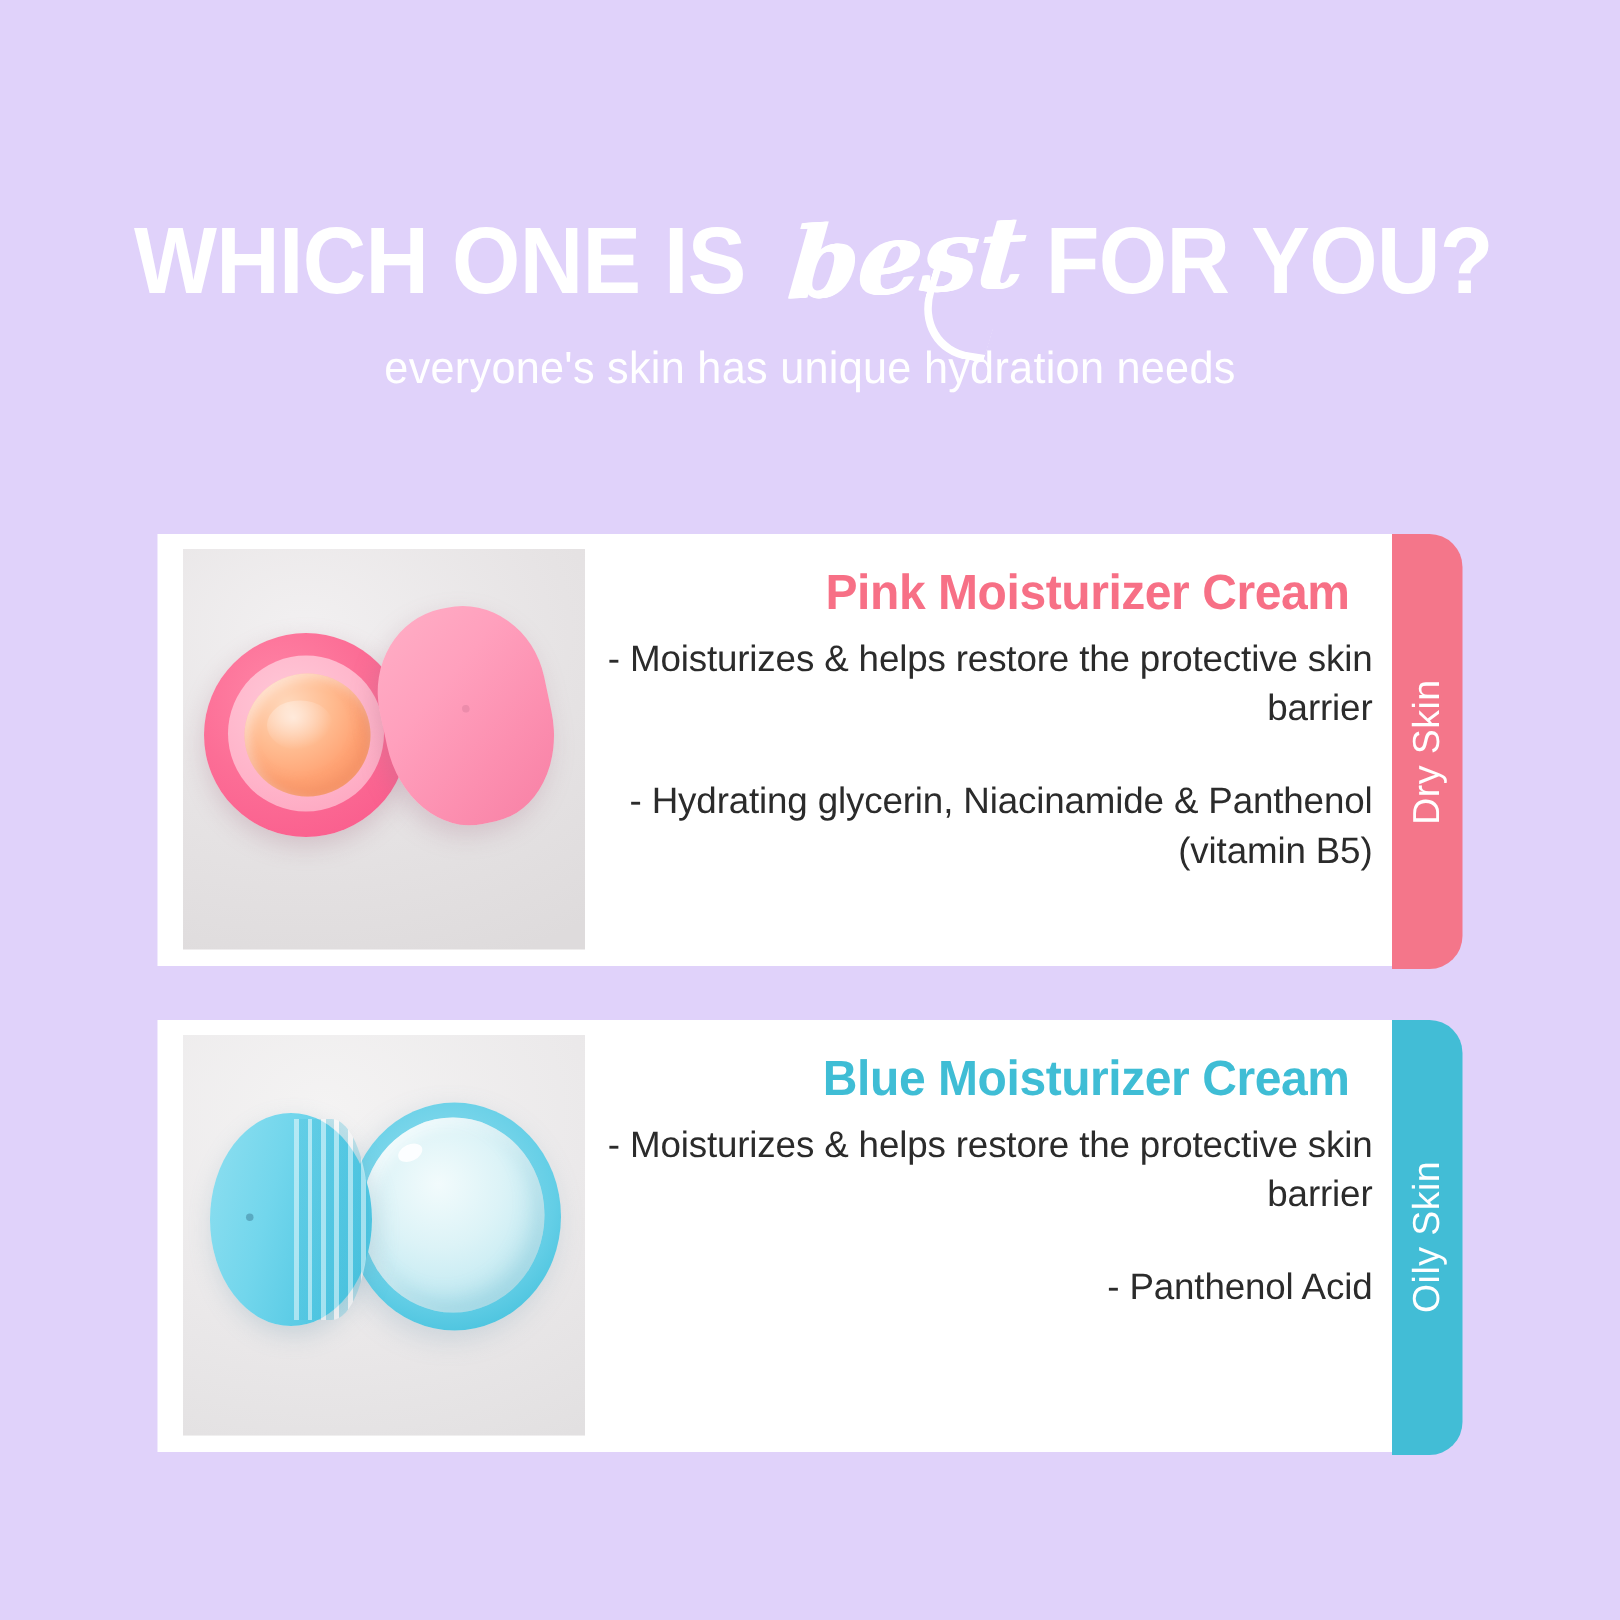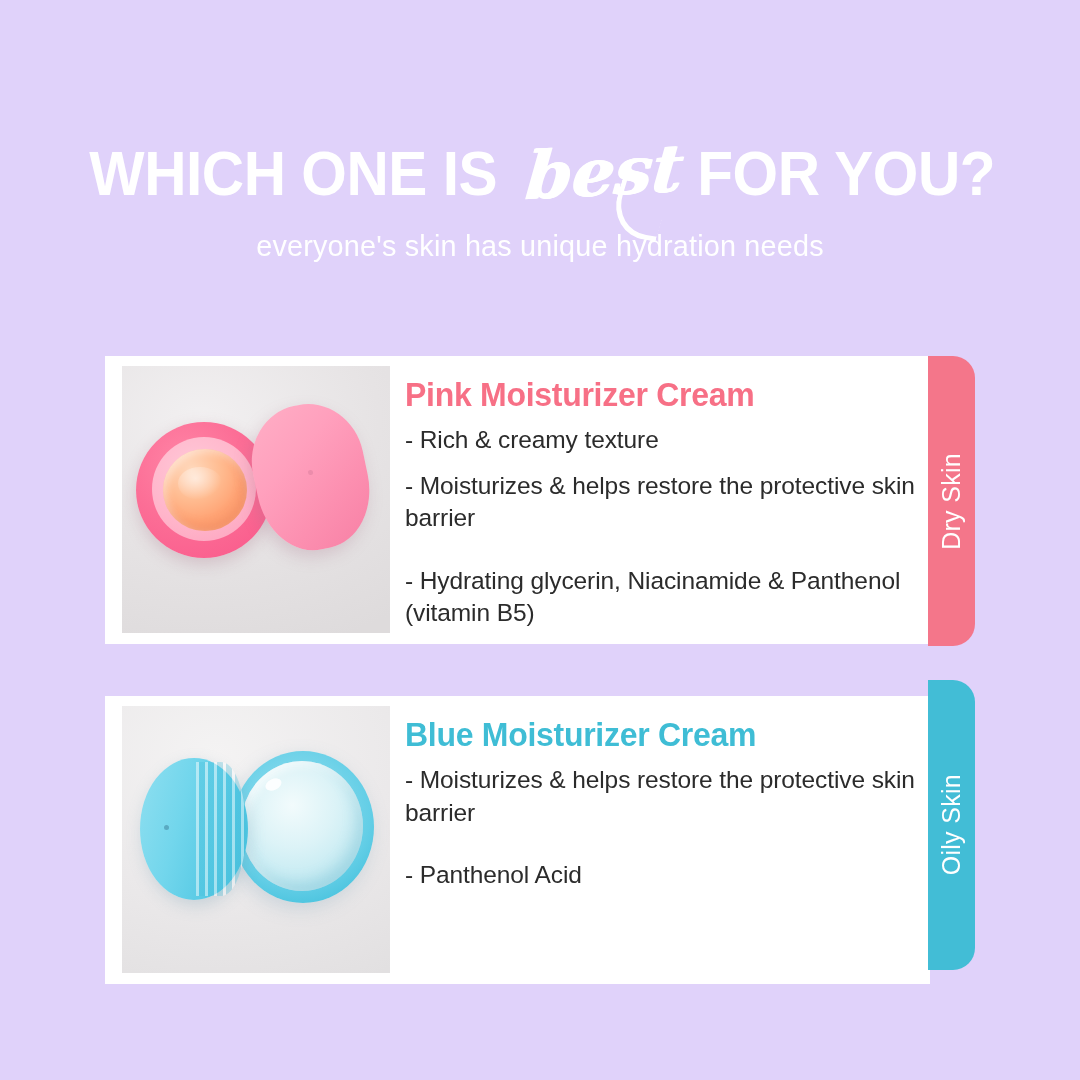--- a/index.html
+++ b/index.html
@@ -96,21 +96,21 @@
 
   
   .card {
     position: absolute;
     left: 105px;
     width: 825px;
     height: 288px;
     background: #FFFFFF;
   }
   .card--pink { top: 356px; }
-  .card--blue { top: 696px; }
+  .card--blue { top: 680px; }
 
   .card-photo {
     position: absolute;
     left: 17px;
     top: 10px;
     width: 268px;
     height: 267px;
     overflow: hidden;
     background: #E9E7E8;
   }
@@ -263,20 +263,21 @@
     background: rgba(255,255,255,0.88);
     transform: rotate(-25deg);
   }
 
   
   .card-body {
     position: absolute;
     left: 300px;
     top: 20px;
     width: 510px;
+    text-align: right;
   }
   .card-heading {
     font-family: "Liberation Sans", sans-serif;
     font-weight: bold;
     font-size: 33px;
     letter-spacing: -0.3px;
     margin: 0 0 10px 0;
     transform: scaleX(0.97);
     transform-origin: left center;
   }
@@ -350,21 +351,20 @@
           <div class="pk-jar-inner">
             <div class="pk-cream"></div>
           </div>
         </div>
         <div class="pk-lid"></div>
       </div>
     </div>
     <div class="card-body">
       <div class="card-heading card-heading--pink">Pink Moisturizer Cream</div>
       <ul class="bullets">
-        <li class="bullet">- Rich &amp; creamy texture</li>
         <li class="bullet">- Moisturizes &amp; helps restore the protective skin barrier</li>
         <li class="bullet">- Hydrating glycerin, Niacinamide &amp; Panthenol (vitamin B5)</li>
       </ul>
     </div>
   </div>
   <div class="tab tab--pink">
     <span class="tab-label">Dry Skin</span>
   </div>
 
   <div class="card card--blue">

